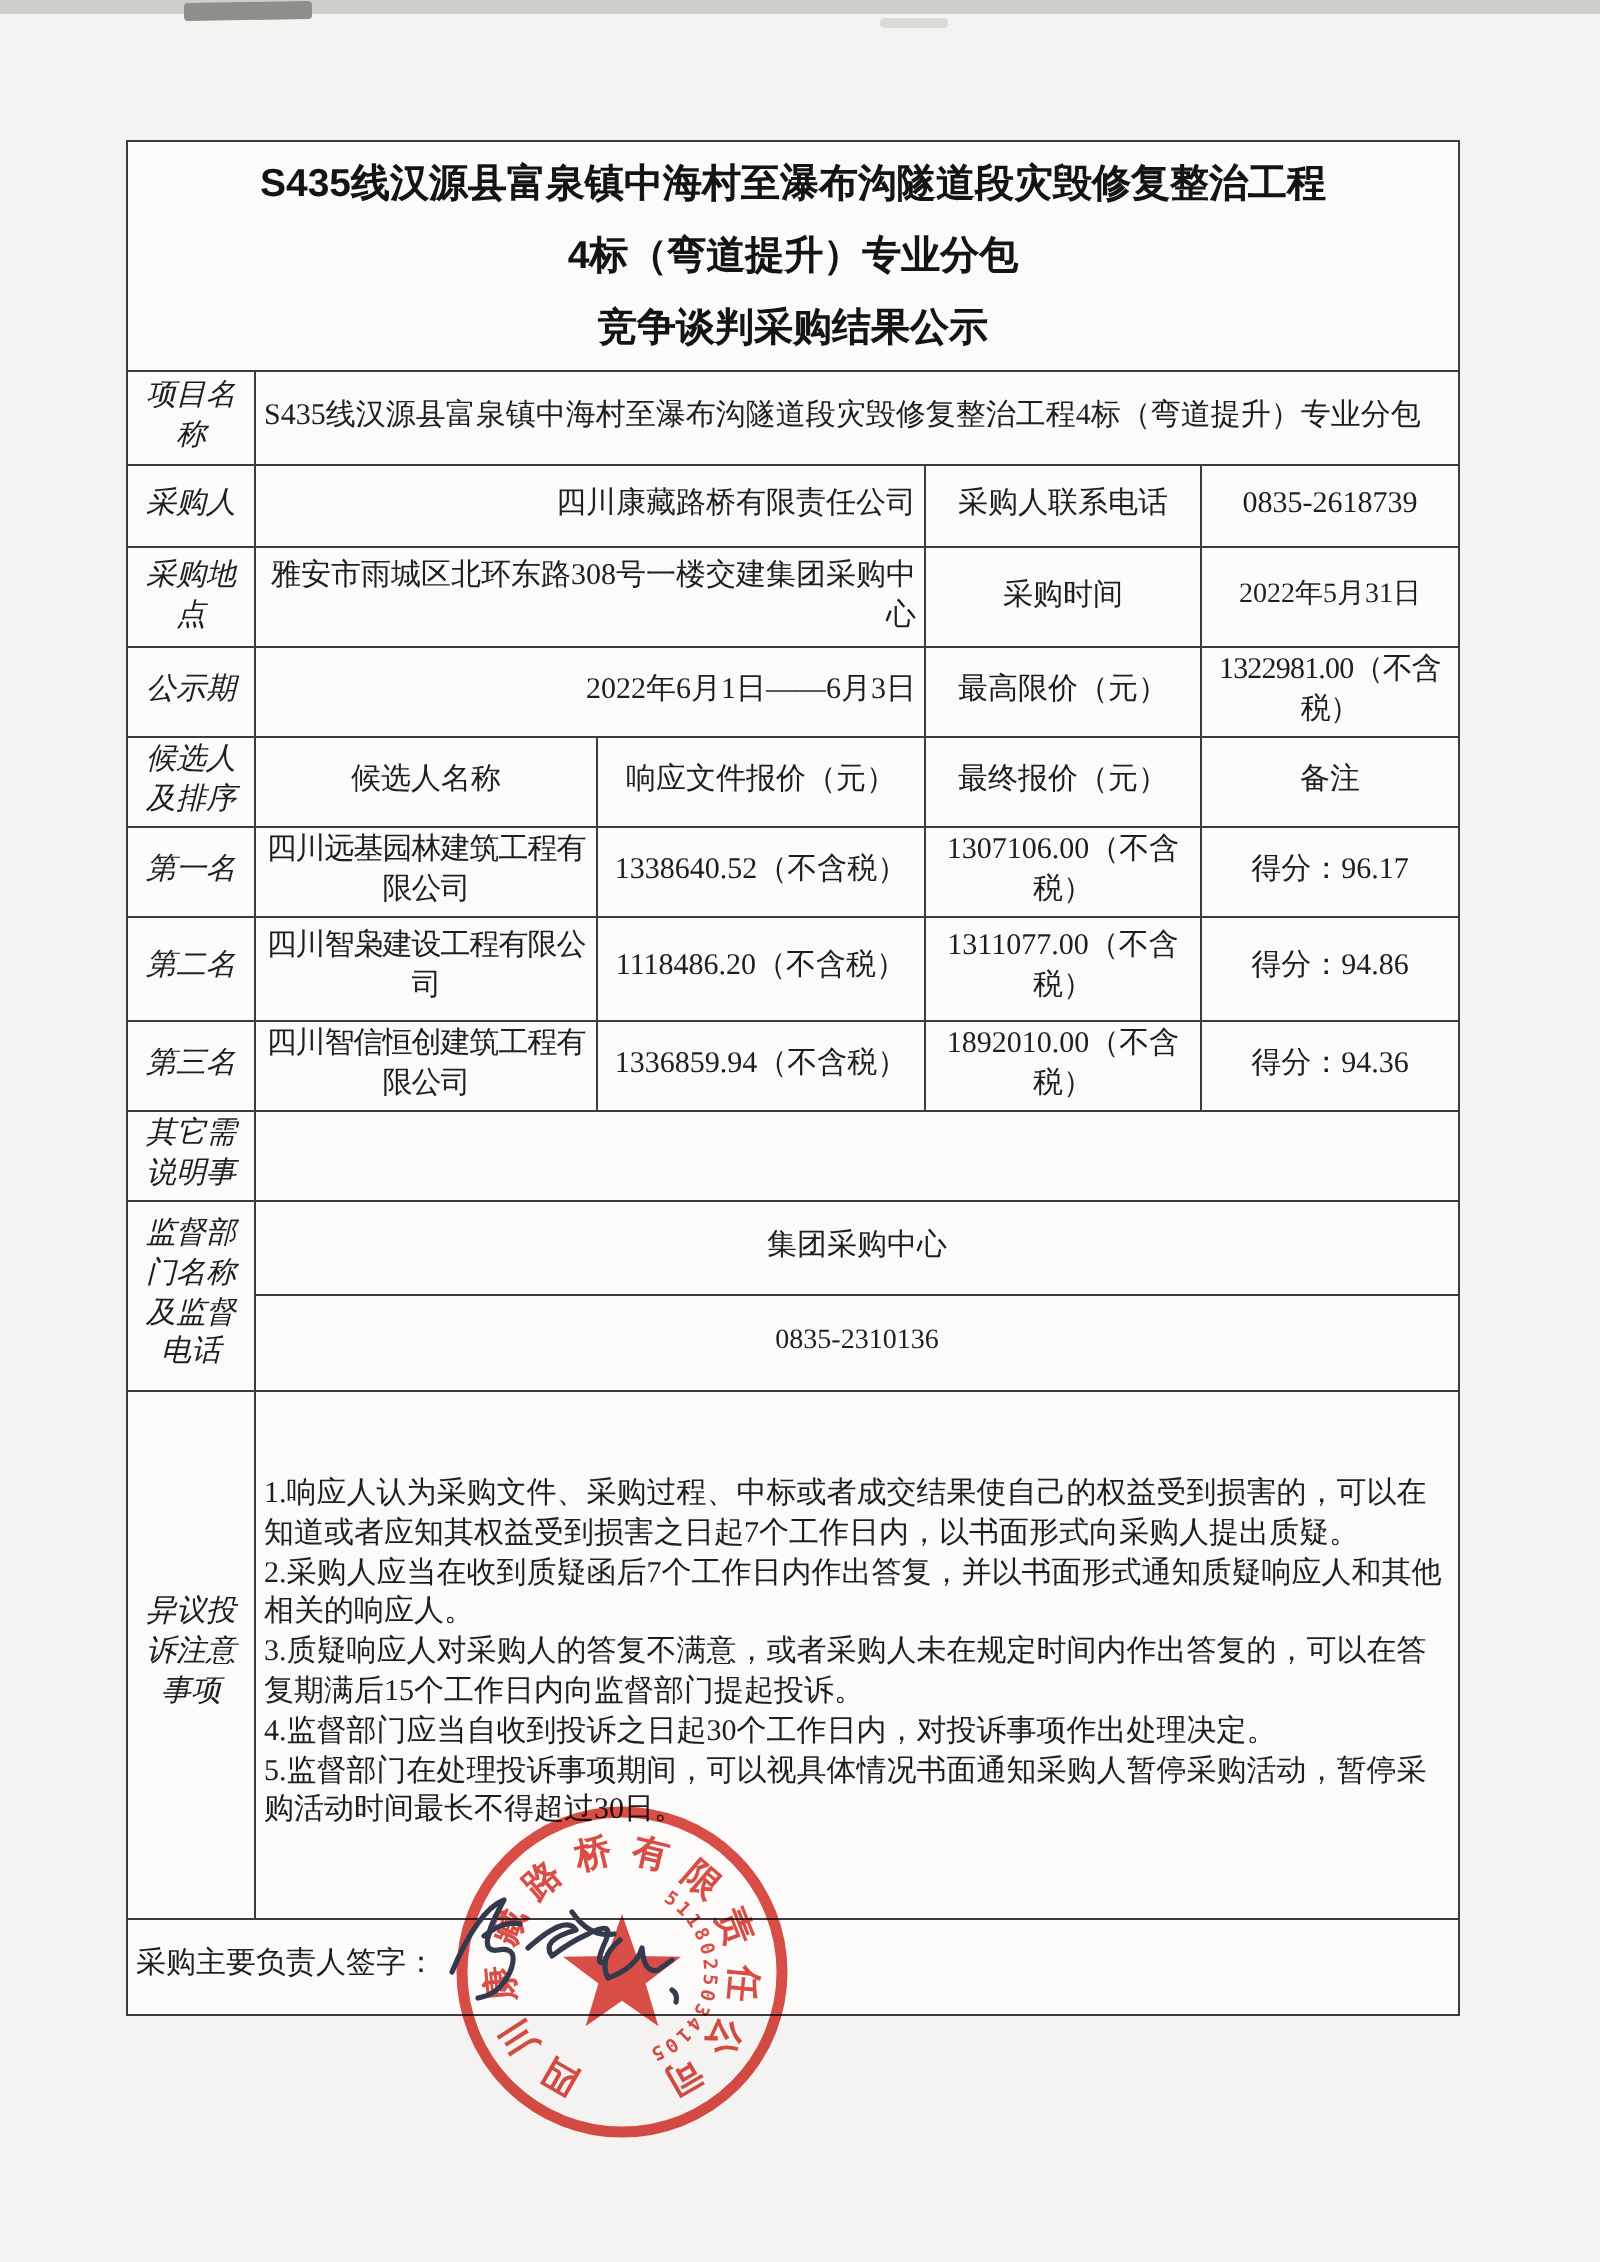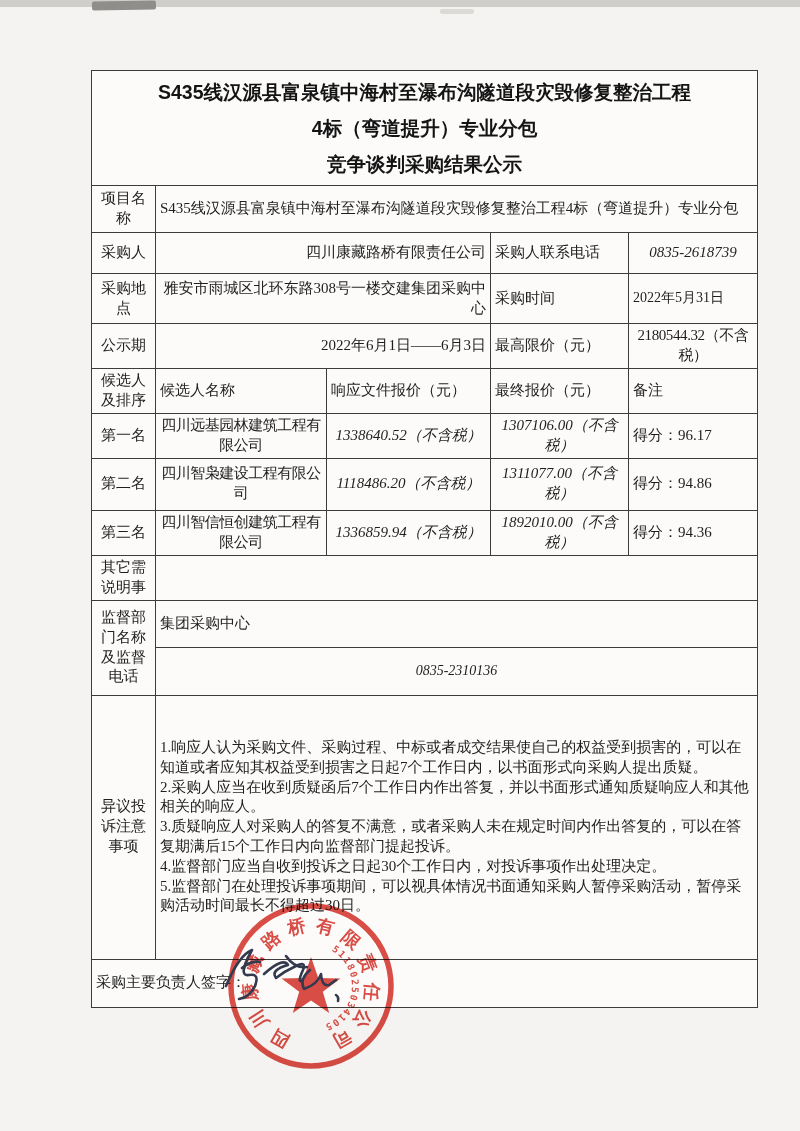--- a/index.html
+++ b/index.html
@@ -10,41 +10,41 @@
     font-family:"Liberation Serif","DejaVu Serif",serif;
   }
   .page{position:absolute;inset:0;}
   
   .scan-top{position:absolute;left:0;top:0;width:800px;height:7px;background:#cfcecb;}
   .scan-smudge{position:absolute;left:92px;top:1px;width:64px;height:9px;background:#8f8e8a;border-radius:2px;transform:rotate(-1deg);}
   .scan-smudge2{position:absolute;left:440px;top:9px;width:34px;height:5px;background:#dcdad6;border-radius:2px;}
 
   table.doc{
     position:absolute;left:63px;top:70px;width:666px;z-index:1;
-    border-collapse:collapse;table-layout:fixed;background:#fcfbfa;margin-left:28px;
+    border-collapse:collapse;table-layout:fixed;background:#fcfbfa;
   }
   table.doc td{
     border:1.6px solid #3d3c3a;
     padding:2px 4px;
     font-size:15px;line-height:1.32;
     vertical-align:middle;
     overflow:hidden;
   }
   td.title-cell{border:2px solid #3d3c3a;}
   .title-wrap{display:flex;flex-direction:column;justify-content:center;align-items:center;height:100%;}
   .title-line{
     font-family:"Liberation Sans","DejaVu Sans",sans-serif;
     font-weight:bold;font-size:19.5px;line-height:36px;color:#141414;
     text-align:center;white-space:nowrap;
   }
-  td.lbl{text-align:center;padding:2px 5px;}
+  td.lbl{text-align:center;padding:2px 5px;font-style:italic;}
   td.val-left{text-align:right;padding:2px 7px;}
-  td.center{text-align:left;}
+  td.center{text-align:center;}
   td.name{font-size:12px;letter-spacing:-0.5px;text-align:center;padding:2px 1px;}
-  td.num{font-size:13px;text-align:center;padding:2px 1px;font-style:italic;}
+  td.num{font-size:13px;text-align:center;padding:2px 1px;}
   td.small-num{font-size:11.5px;letter-spacing:-0.4px;text-align:center;padding:2px 1px;}
   td.loc{font-size:14.5px;text-align:right;padding:2px 6px;}
   td.pname{font-size:14.5px;text-align:left;padding:2px 6px;}
   td.objection-text{
     font-size:14.5px;line-height:22.5px;text-align:left;
     padding:8px 10px;white-space:pre-line;vertical-align:middle;
   }
   td.sig-row{text-align:left;padding:2px 8px;font-size:15px;}
 
   
@@ -105,21 +105,21 @@
       <td class="lbl">采购地点</td>
       <td colspan="2" class="loc">雅安市雨城区北环东路308号一楼交建集团采购中心</td>
       <td class="center">采购时间</td>
       <td class="center" style="font-size:14px">2022年5月31日</td>
     </tr>
 
     <tr style="height:35px">
       <td class="lbl">公示期</td>
       <td colspan="2" class="val-left">2022年6月1日——6月3日</td>
       <td class="center">最高限价（元）</td>
-      <td class="small-num">2180544.32（不含税）</td>
+      <td class="small-num">1322981.00（不含税）</td>
     </tr>
 
     <tr style="height:45px">
       <td class="lbl">候选人及排序</td>
       <td class="center">候选人名称</td>
       <td class="center">响应文件报价（元）</td>
       <td class="center">最终报价（元）</td>
       <td class="center">备注</td>
     </tr>
 

